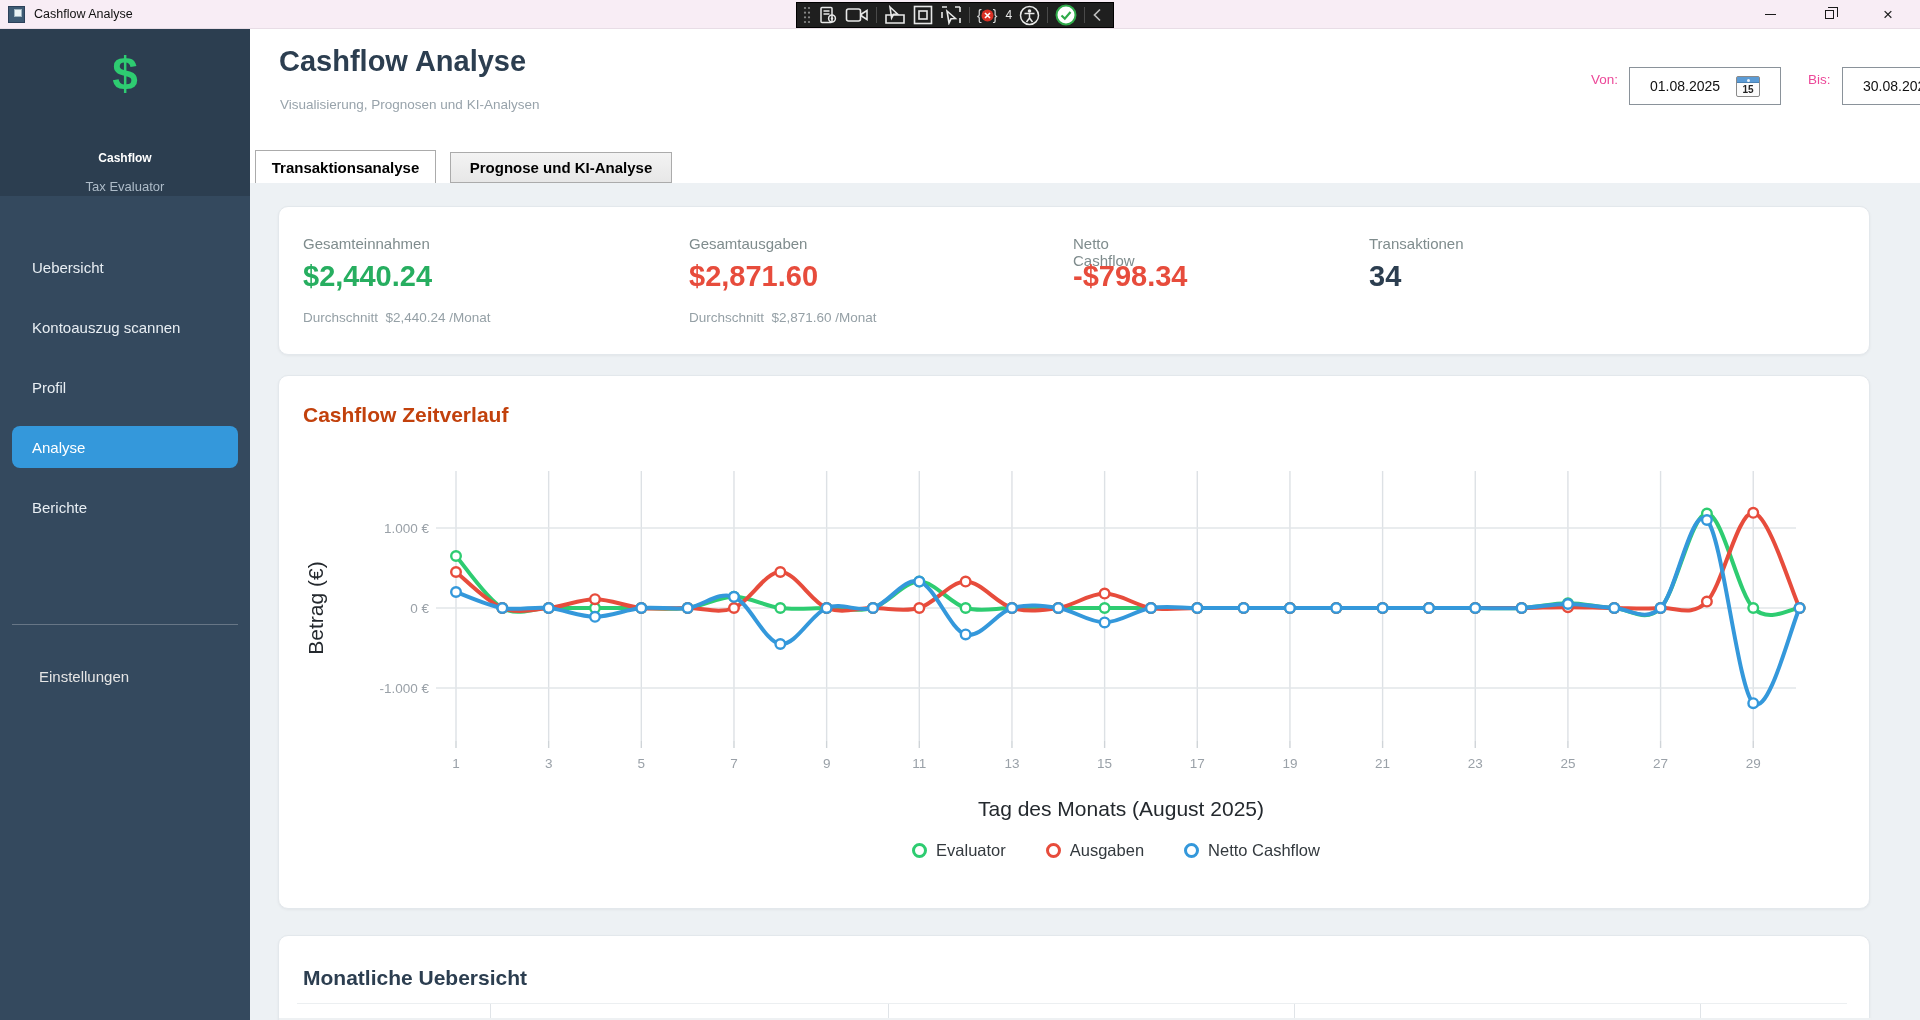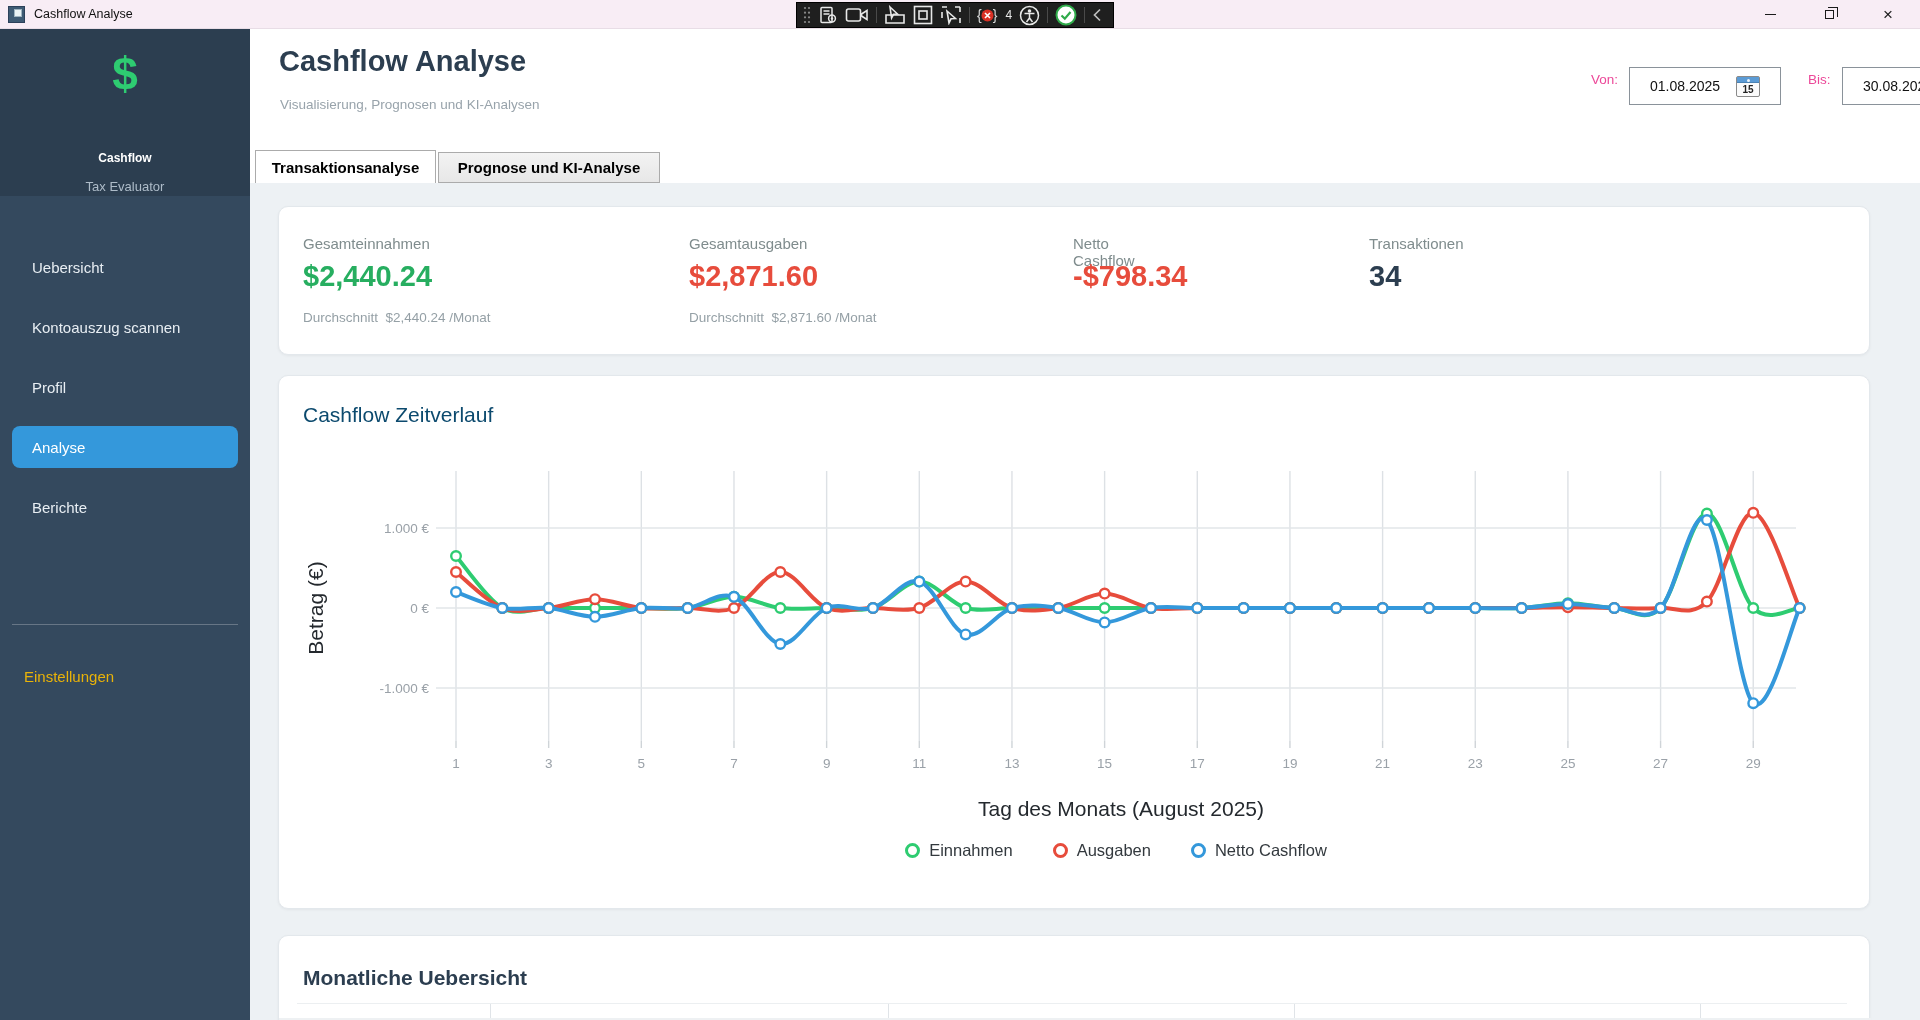--- a/index.html
+++ b/index.html
@@ -27,51 +27,51 @@
   
   .sidebar { position:absolute; left:0; top:29px; width:250px; height:991px; background:#34495e; }
   .sidebar-head { position:absolute; left:0; top:0; width:250px; height:167px; background:#2c3e50; }
   .sidebar-logo { position:absolute; left:0; top:18px; width:250px; text-align:center; color:#2ecc71; font-size:46px; font-weight:bold; }
   .sidebar-brand { position:absolute; left:0; top:122px; width:250px; text-align:center; color:#ffffff; font-size:12px; font-weight:bold; }
   .sidebar-tagline { position:absolute; left:0; top:150px; width:250px; text-align:center; color:#aebcc9; font-size:13px; }
   .nav { position:absolute; left:0; top:199px; width:250px; }
   .nav-item { position:relative; height:42px; margin:18px 12px 0 12px; display:flex; align-items:center; padding-left:20px; color:#e8eef3; font-size:15px; border-radius:8px; cursor:pointer; }
   .nav-item.active { background:#3498db; color:#ffffff; }
   .sidebar-divider { position:absolute; left:12px; top:595px; width:226px; height:1px; background:rgba(255,255,255,0.25); }
-  .nav-footer-item { position:absolute; left:4px; top:626px; width:226px; height:42px; display:flex; align-items:center; padding-left:20px; color:#eab308; font-size:15px; border-radius:8px; cursor:pointer; }
+  .nav-footer-item { position:absolute; left:19px; top:626px; width:226px; height:42px; display:flex; align-items:center; padding-left:20px; color:#e5e5e5; font-size:15px; border-radius:8px; cursor:pointer; }
 
   
   .header { position:absolute; left:250px; top:29px; width:1670px; height:121px; background:#ffffff; }
   .page-title { position:absolute; left:29px; top:16px; font-size:29px; font-weight:bold; color:#2c3e50; }
   .page-subtitle { position:absolute; left:30px; top:68px; font-size:13.5px; color:#98a3ab; }
   .date-label { position:absolute; top:43px; font-size:13.5px; color:#ec4899; }
   .date-input { position:absolute; top:38px; height:38px; background:#fff; border:1.6px solid #8a929a; display:flex; align-items:center; padding:0 20px; font-size:14px; color:#111; }
   .date-value { flex:1; }
   .cal-icon { width:24px; height:21px; border:1px solid #8a8a8a; background:#fbfbfb; border-radius:2px; position:relative; display:flex; align-items:flex-end; justify-content:center; cursor:pointer; }
   .cal-icon .cal-top { position:absolute; left:0; top:0; width:100%; height:6px; background:#5b9bd5; border-bottom:1px solid #4a82b4; }
   .cal-icon .cal-dot { position:absolute; top:2px; left:50%; margin-left:-1.5px; width:3px; height:3px; border-radius:50%; background:#eef4fa; }
   .cal-icon .cal-num { font-size:10px; font-weight:bold; color:#222; line-height:13px; }
 
   
   .tabstrip { position:absolute; left:250px; top:150px; width:1670px; height:33px; background:#ffffff; }
   .tab { position:absolute; top:0; height:33px; display:flex; align-items:center; justify-content:center; font-size:15px; font-weight:bold; color:#000; cursor:pointer; }
   .tab.active { left:5px; width:181px; background:#ffffff; border:1px solid #ababab; border-bottom:none; z-index:2; }
-  .tab.inactive { left:188px; width:222px; top:2px; height:31px; background:linear-gradient(#f3f3f3,#e7e7e7); border:1px solid #ababab; z-index:1; }
+  .tab.inactive { left:200px; width:222px; top:2px; height:31px; background:linear-gradient(#f3f3f3,#e7e7e7); border:1px solid #ababab; z-index:1; }
 
   
   .content { position:absolute; left:250px; top:183px; width:1670px; height:837px; background:#edf1f4; }
   .card { position:absolute; background:#ffffff; border:1px solid #e3e8ec; border-radius:10px; box-shadow:0 1px 3px rgba(0,0,0,0.05); }
   .summary-card { left:28px; top:23px; width:1592px; height:149px; }
   .sum-col { position:absolute; top:0; height:149px; }
   .sum-label { position:absolute; top:28px; font-size:15px; color:#7f8c8d; }
   .sum-value { position:absolute; top:53px; font-size:29px; font-weight:bold; }
   .sum-sub { position:absolute; top:103px; font-size:13.5px; color:#95a0a6; white-space:pre; }
 
   .chart-card { left:28px; top:192px; width:1592px; height:534px; }
-  .chart-title { position:absolute; left:24px; top:27px; font-size:21px; font-weight:normal; color:#0c4a6e; }
+  .chart-title { position:absolute; left:24px; top:27px; font-size:21px; font-weight:bold; color:#c2410c; }
   #chart-svg { position:absolute; left:0; top:0; }
   .legend { position:absolute; left:157px; top:465px; width:1360px; display:flex; justify-content:center; gap:40px; }
   .legend-item { display:flex; align-items:center; cursor:pointer; }
   .legend-ring { width:15px; height:15px; border-radius:50%; border:3.5px solid #000; background:#fff; }
   .legend-label { margin-left:9px; font-size:16.5px; color:#33393e; }
 
   .bottom-card { left:28px; top:752px; width:1592px; height:120px; }
   .bottom-title { position:absolute; left:24px; top:30px; font-size:21px; font-weight:bold; color:#2c3e50; }
   .mini-table { position:absolute; left:18px; top:67px; width:1550px; height:18px; display:flex; border-top:1px solid #eceff1; }
   .mini-cell { height:18px; border-right:1px solid #e0e4e8; background:#fff; }
@@ -413,21 +413,21 @@
             <circle cx="1335.25" cy="232" r="4.8" fill="#ffffff" stroke="#3498db" stroke-width="2.4"></circle>
             <circle cx="1381.58" cy="232" r="4.8" fill="#ffffff" stroke="#3498db" stroke-width="2.4"></circle>
             <circle cx="1427.9099999999999" cy="144" r="4.8" fill="#ffffff" stroke="#3498db" stroke-width="2.4"></circle>
             <circle cx="1474.24" cy="327.2" r="4.8" fill="#ffffff" stroke="#3498db" stroke-width="2.4"></circle>
             <circle cx="1520.57" cy="232" r="4.8" fill="#ffffff" stroke="#3498db" stroke-width="2.4"></circle>
           </g>
         </svg>
       <div class="legend" id="chart-legend">
           <div class="legend-item">
             <span class="legend-ring" style="border-color: rgb(46, 204, 113);"></span>
-            <span class="legend-label">Einnahmen</span>
+            <span class="legend-label">Evaluator</span>
           </div>
           <div class="legend-item">
             <span class="legend-ring" style="border-color: rgb(231, 76, 60);"></span>
             <span class="legend-label">Ausgaben</span>
           </div>
           <div class="legend-item">
             <span class="legend-ring" style="border-color: rgb(52, 152, 219);"></span>
             <span class="legend-label">Netto Cashflow</span>
           </div>
         </div>

